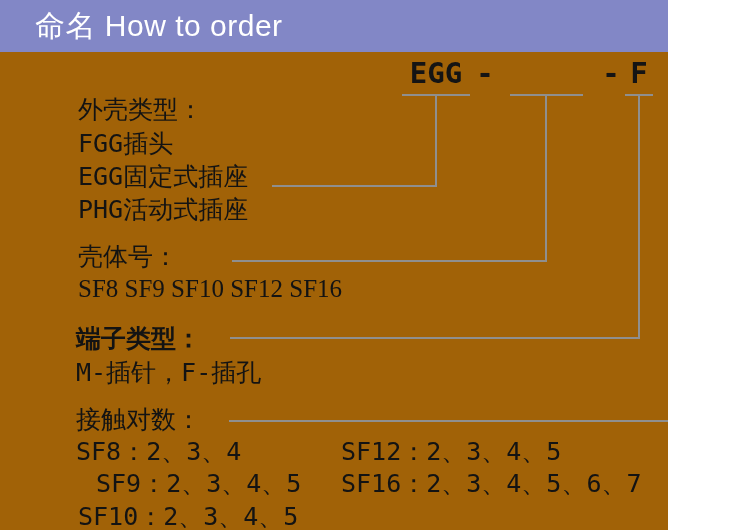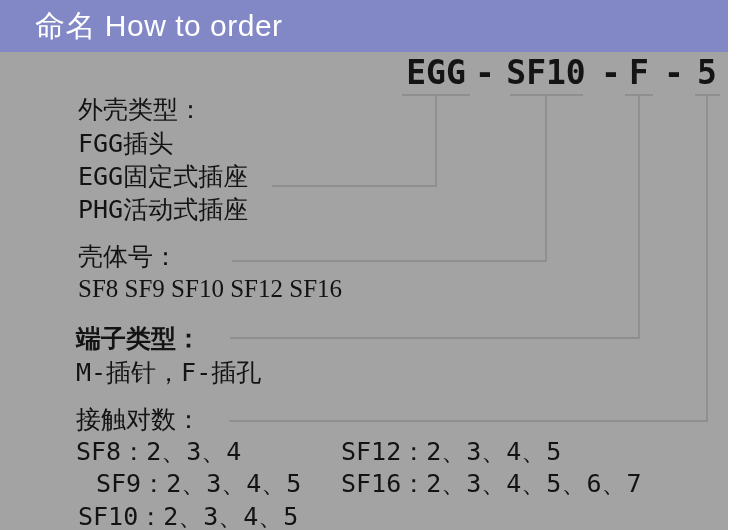--- a/index.html
+++ b/index.html
@@ -2,23 +2,23 @@
 <html><head>
 <meta charset="utf-8">
 <style>
   html, body {
     margin: 0;
     padding: 0;
     background: #ffffff;
   }
   #page {
     position: relative;
-    width: 728px;
+    width: 668px;
     height: 530px;
-    background: #a3a3a3;
+    background: #a16207;
     overflow: hidden;
     font-family: "DejaVu Sans Mono", "DejaVu Sans", sans-serif;
     text-align: center;
   }
   
   .header-bar {
     position: absolute;
     left: 0; top: 0;
     width: 740px; height: 52px;
     background: #8287c6;
@@ -33,21 +33,21 @@
     letter-spacing: 0.5px;
     padding-left: 35px;
     white-space: nowrap;
   }
   
   .code-seg, .code-dash {
     position: absolute;
     top: 57px;
     transform: translateX(-50%);
     font-family: "DejaVu Sans Mono", "DejaVu Sans", monospace;
-    font-size: 33px;
+    font-size: 29px;
     font-weight: bold;
     color: #141414;
     white-space: nowrap;
     line-height: 32px;
   }
   
   .hline, .vline {
     position: absolute;
     background: #8f8f8f;
   }
@@ -67,21 +67,20 @@
 <body>
 
 <div id="page">
 
   <div class="header-bar">
     <div class="header-title">命名 How to order</div>
   </div>
 
   <div class="code-seg" style="left:436px;">EGG</div>
   <div class="code-dash" style="left:485px;">-</div>
-  <div class="code-seg" style="left:546px;">SF10</div>
   <div class="code-dash" style="left:611px;">-</div>
   <div class="code-seg" style="left:639px;">F</div>
   <div class="code-dash" style="left:674px;">-</div>
   <div class="code-seg" style="left:707px;">5</div>
 
   <div class="hline" style="left:402px; top:94px; width:68px;"></div>
   <div class="hline" style="left:510px; top:94px; width:73px;"></div>
   <div class="hline" style="left:625px; top:94px; width:28px;"></div>
   <div class="hline" style="left:695px; top:94px; width:25px;"></div>
 

